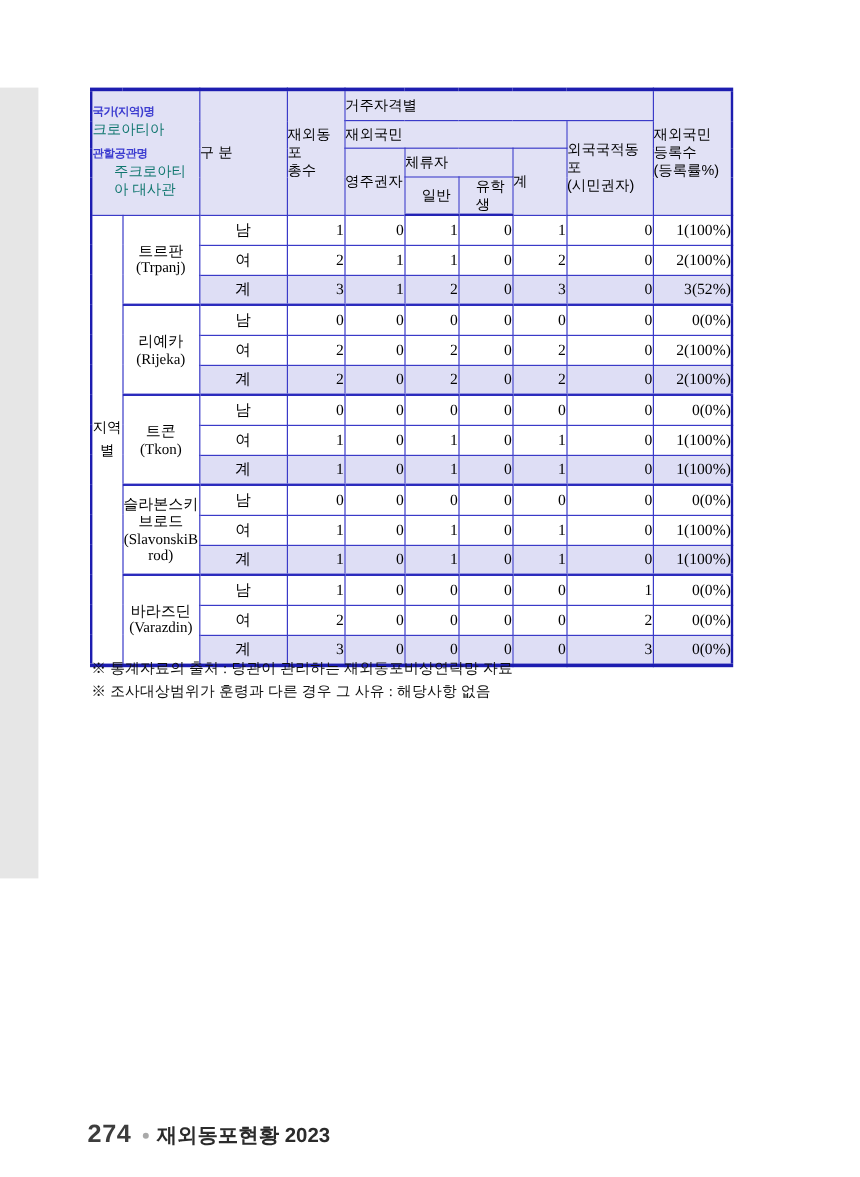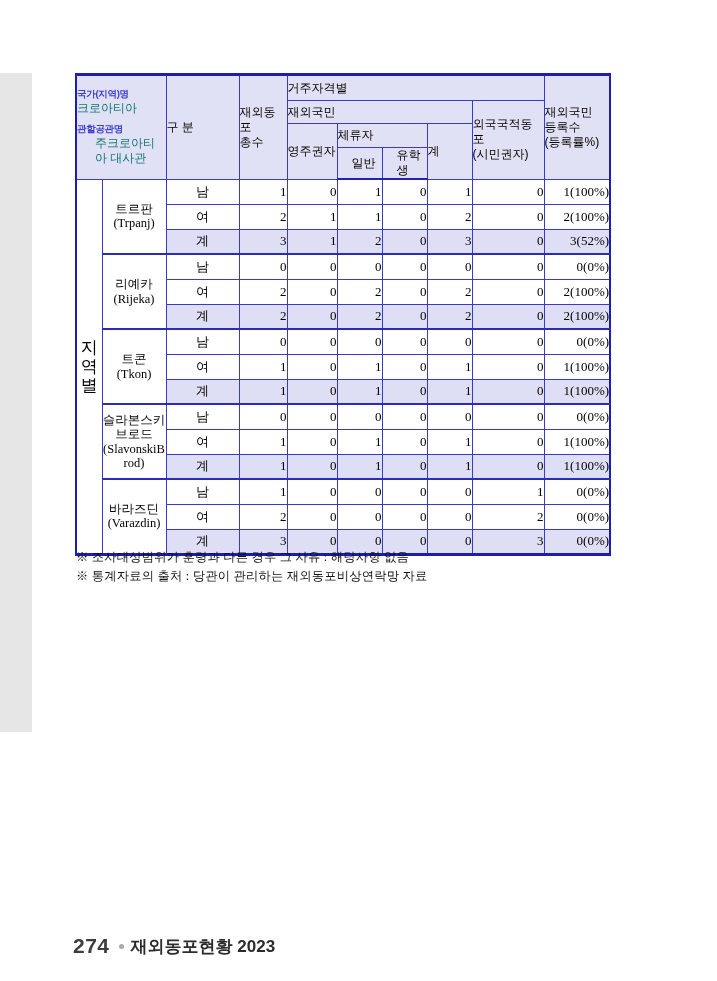--- a/index.html
+++ b/index.html
@@ -46,21 +46,21 @@
   .info-value.last { margin-bottom:0;padding-left:18px; }
   thead th.sep, tbody td { border-color:#3a3ac8; }
   tbody tr { height:25px; }
   tbody td {
     font-size:13px; vertical-align:middle; background:#ffffff;
   }
   tbody tr.total-row td { background:#dedef5; }
   tbody tr.grp-first td { border-top:2px solid #2b2bbd; }
   thead tr.r4 th { border-bottom:2px solid #2222b4; }
   td.vlabel {
-    font-family:"Liberation Sans",sans-serif; font-size:17px;
+    font-family:"Liberation Sans",sans-serif; font-size:12px;
     text-align:center; word-break:break-all; line-height:19px;
     background:#ffffff !important;
   }
   td.region {
     text-align:center; font-size:12.5px; line-height:14.5px;
     background:#ffffff !important; padding:0 1px;
   }
   td.region .latin { display:block; word-break:break-all; }
   td.rowlab { text-align:center; font-size:13px; }
   td.num { text-align:right; padding-right:5px; font-size:13px; }
@@ -295,22 +295,22 @@
             <td class="num">0</td>
             <td class="num">0</td>
             <td class="num">3</td>
             <td class="num">0(0%)</td>
           </tr>
         </tbody>
     </table>
   </div>
 
   <div class="notes">
+      <div class="note-line">※ 통계자료의 출처 : 당관이 관리하는 재외동포비상연락망 자료</div>
       <div class="note-line">※ 조사대상범위가 훈령과 다른 경우 그 사유 : 해당사항 없음</div>
-      <div class="note-line">※ 통계자료의 출처 : 당관이 관리하는 재외동포비상연락망 자료</div>
     </div>
 
   <div class="footer">
     <span class="page-num">274</span>
     <span class="dot"></span>
     <span class="book-title">재외동포현황 2023</span>
   </div>
 
 </div>
 

